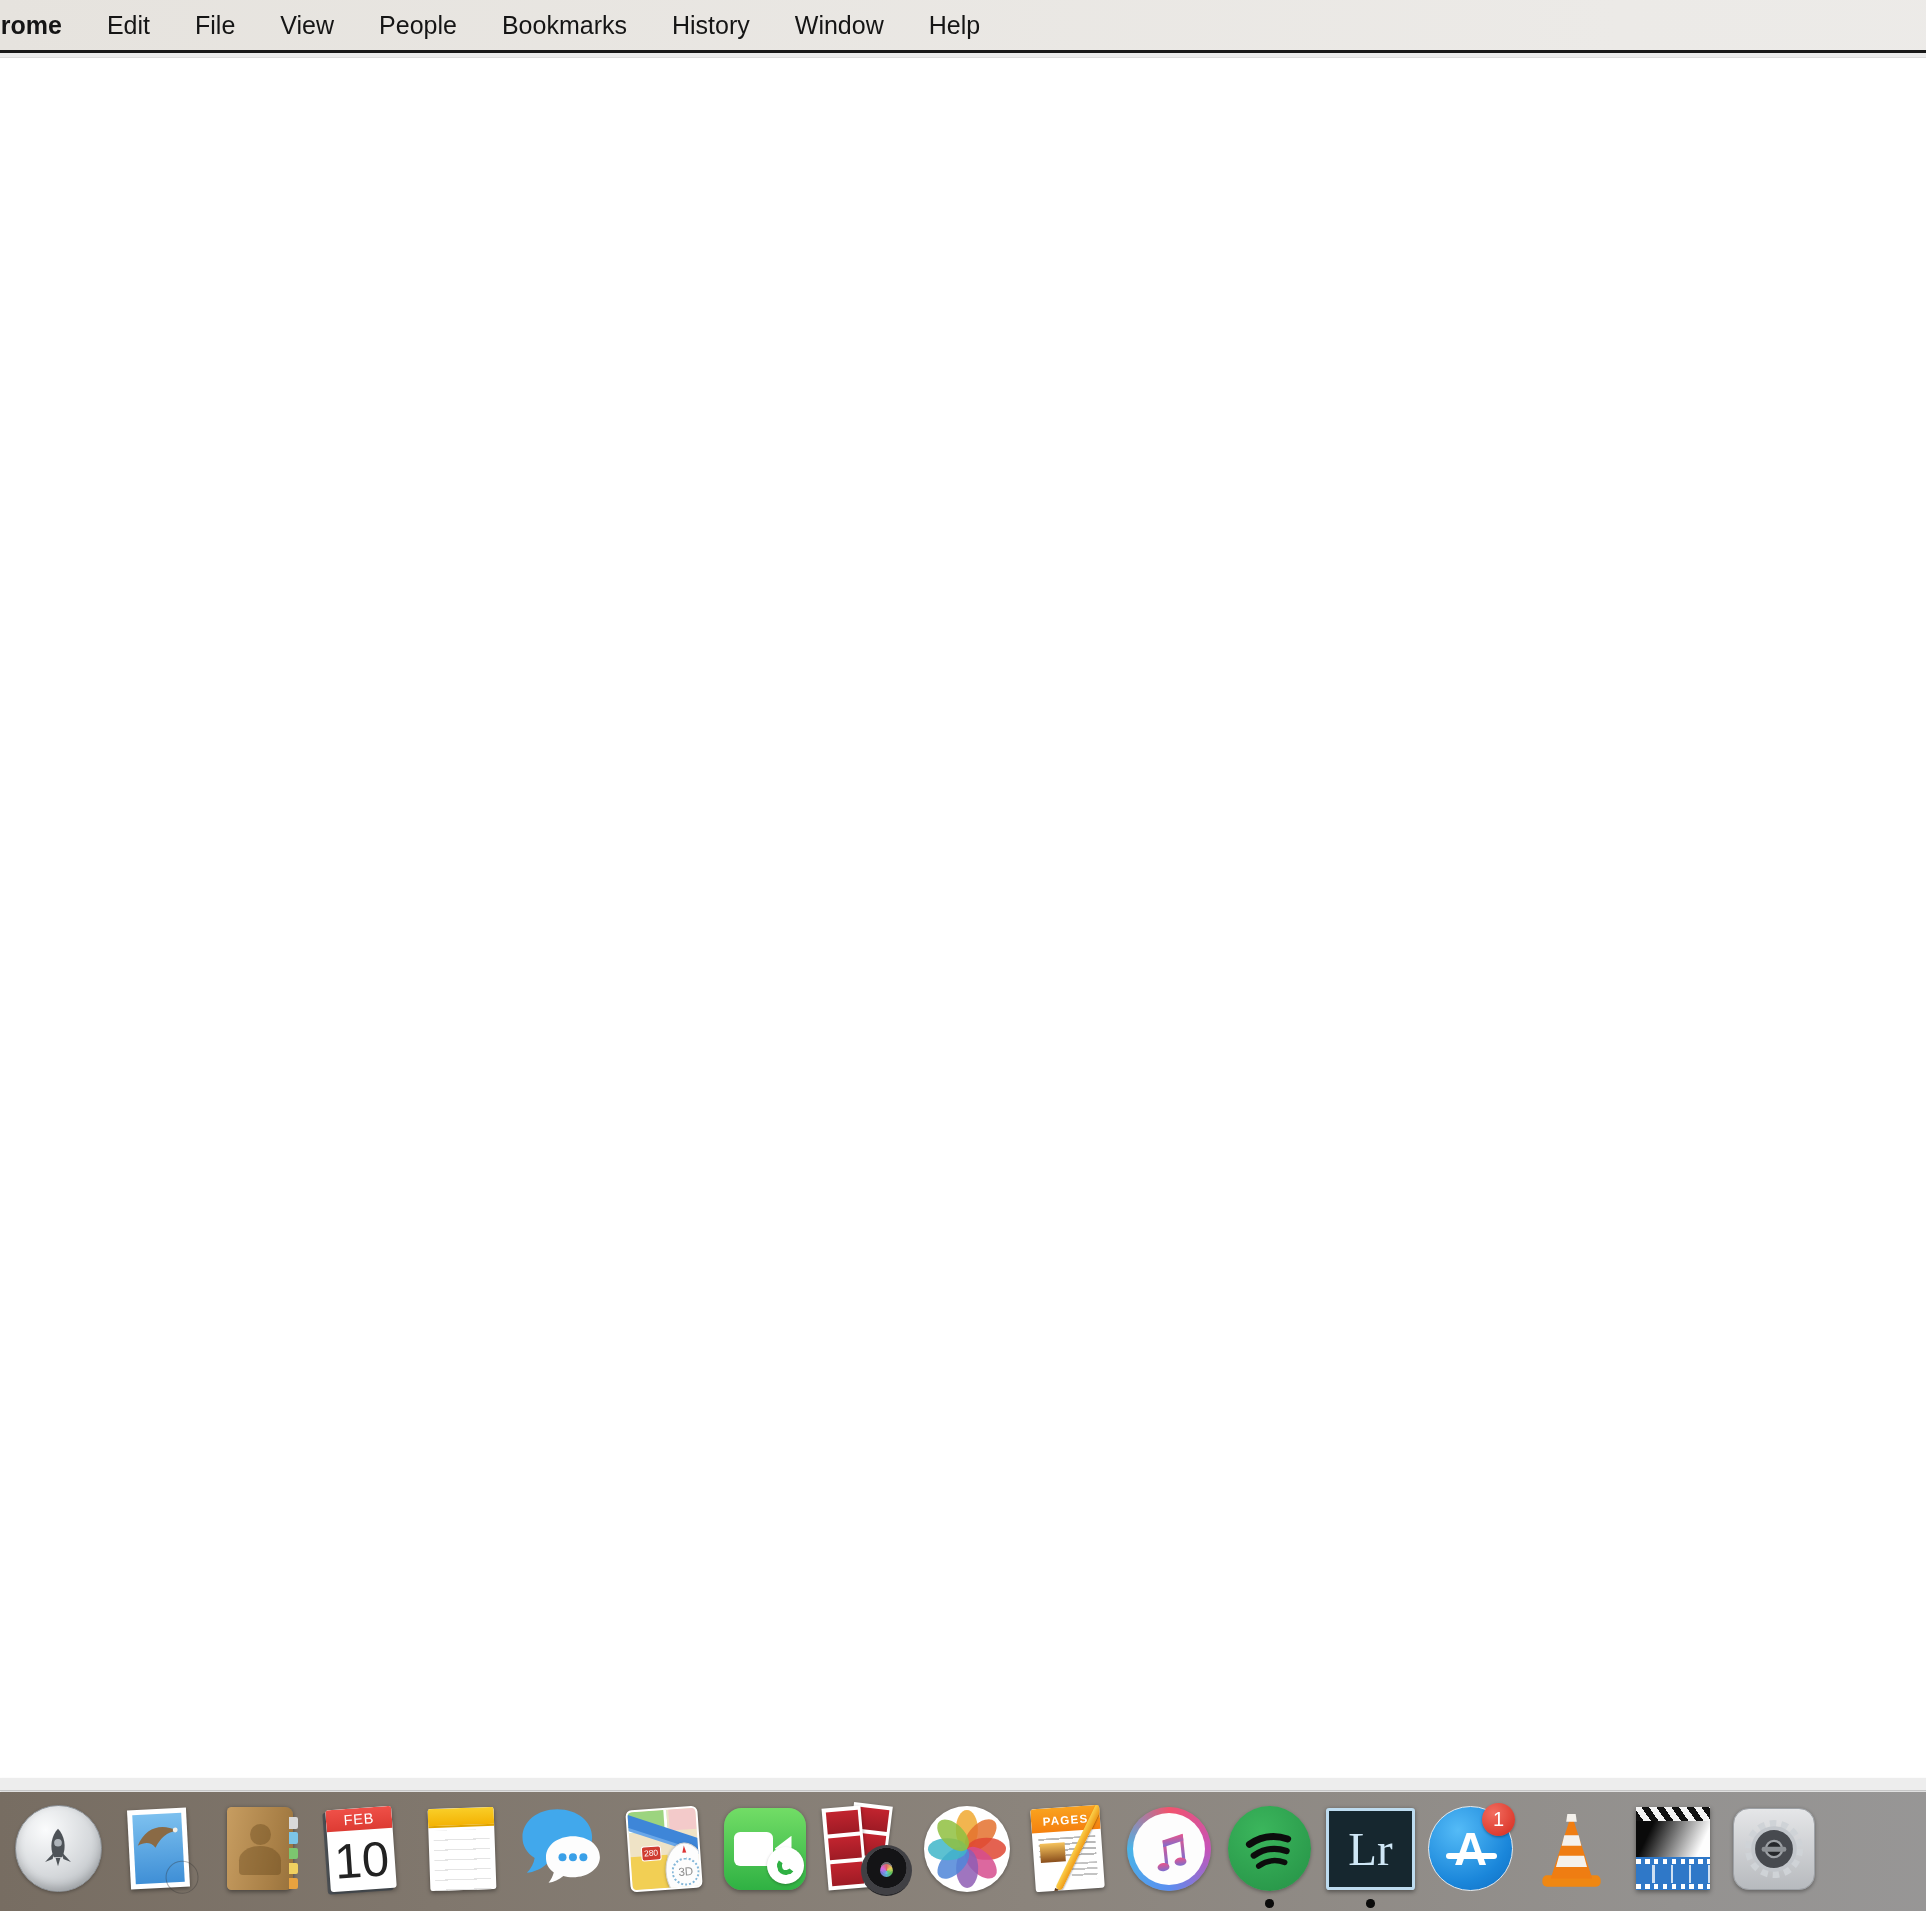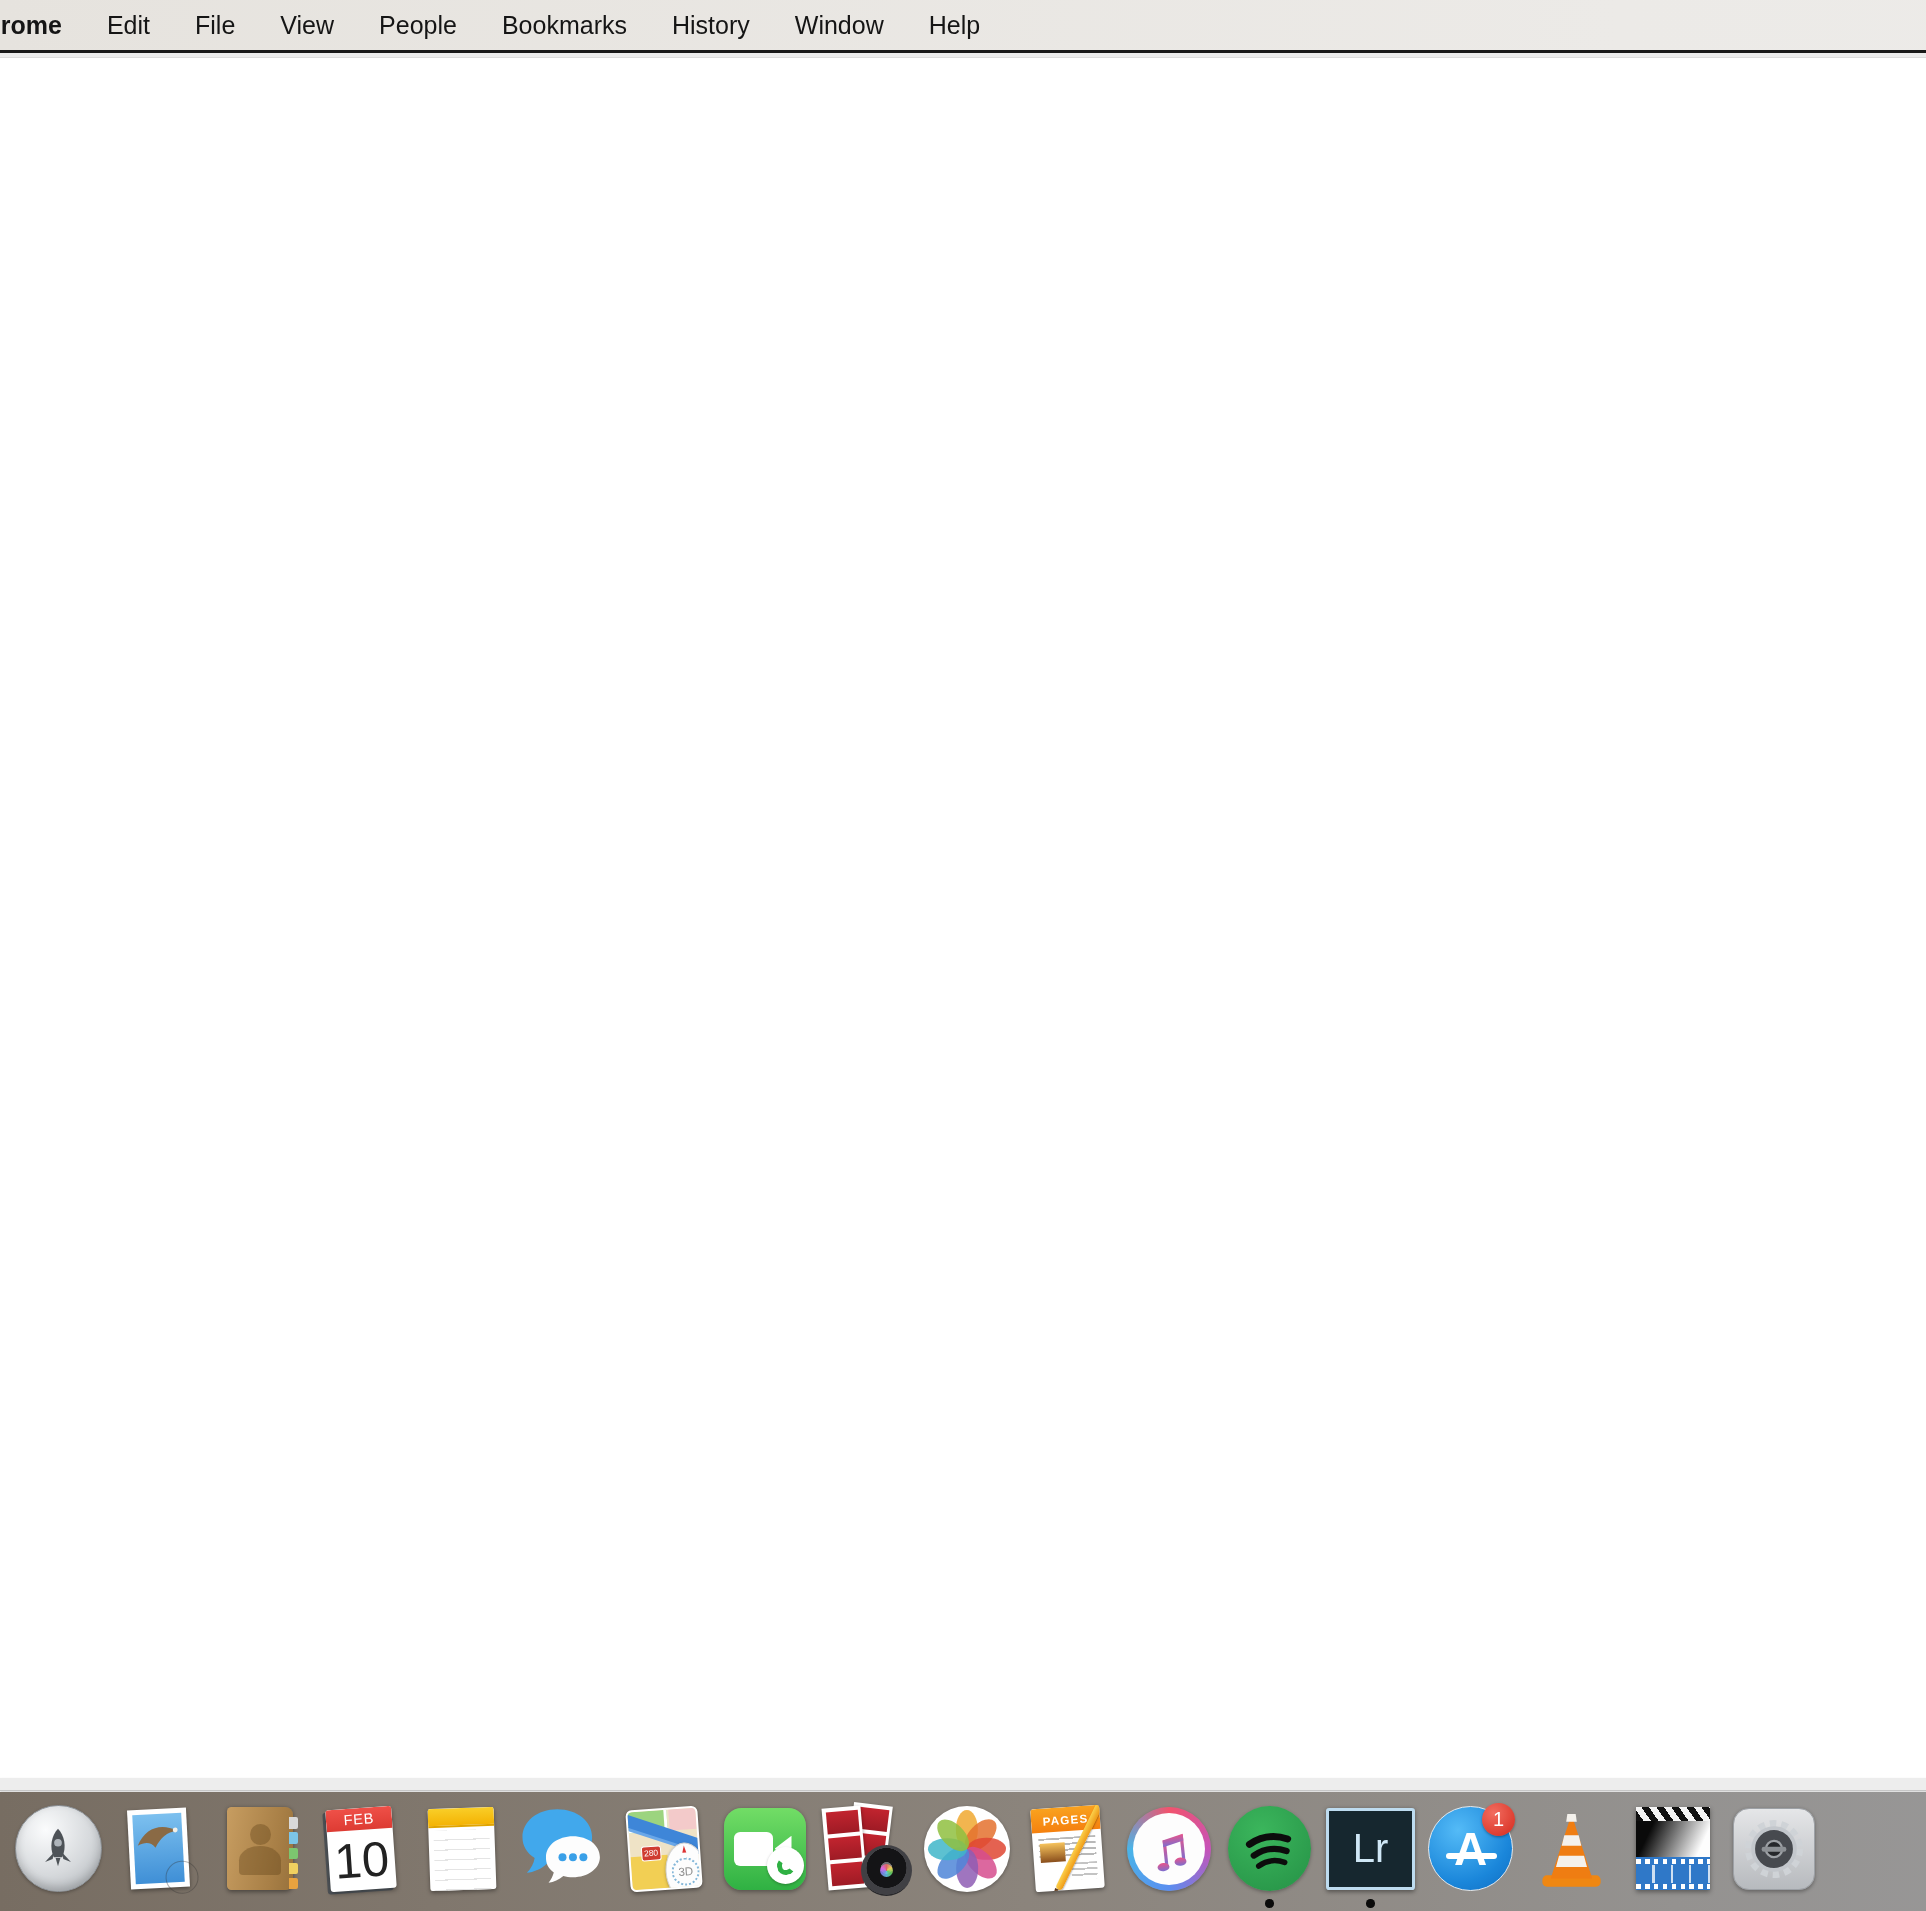--- a/index.html
+++ b/index.html
@@ -121,21 +121,21 @@
   .ic-itunes { width:84px; height:84px; border-radius:50%;
     background:conic-gradient(#f2536d,#c653b8 25%,#5a8ef0 50%,#49b4e8 75%,#f2536d);
     display:flex; align-items:center; justify-content:center; box-shadow:0 1.5px 3.9px rgba(0,0,0,.3); }
   .it-inner { width:72px; height:72px; border-radius:50%; background:#fdfdfd; display:flex; align-items:center; justify-content:center; }
 
   .ic-spotify { width:83px; height:85px; border-radius:50%;
     background:radial-gradient(circle at 40% 30%,#3bb65c,#259146); display:flex; align-items:center; justify-content:center;
     box-shadow:0 1.5px 3.9px rgba(0,0,0,.3); }
 
   .tile { border-radius:3.1px; display:flex; align-items:center; justify-content:center; box-shadow:0 1.9px 4.6px rgba(0,0,0,.4); }
-  .ic-lr { width:90px; height:82px; background:#16272f; border:3.9px solid #bedcf0; color:#cfe7f6; font-size:40px; }
+  .ic-lr { width:90px; height:82px; background:#16272f; border:3.9px solid #bedcf0; color:#cfe7f6; font-size:47px;font-family:Liberation Serif, serif; }
   .ic-id { width:82px; height:82px; background:#3c0d1c; border:3.5px solid #f04f80; color:#f287ab; font-size:40px; }
 
   .ic-as { width:85px; height:85px; border-radius:50%;
     background:radial-gradient(circle at 35% 28%,#54bbf7,#1a86da 65%,#0f6cc0);
     border:1.9px solid #e3e9ee; position:relative; display:flex; align-items:center; justify-content:center; }
   .as-a { color:#fff; font-size:46px; font-weight:bold; z-index:2; }
   .as-bar { position:absolute; left:17px; top:46px; width:51px; height:5.8px; border-radius:3.1px; background:#fff; }
 
   .ic-prefs { width:82px; height:82px; background:linear-gradient(#e5e6e8,#b7babe); border-radius:16px;
     border:0.8px solid #9da1a6; display:flex; align-items:center; justify-content:center; box-shadow:0 1.5px 3.9px rgba(0,0,0,.3); }

